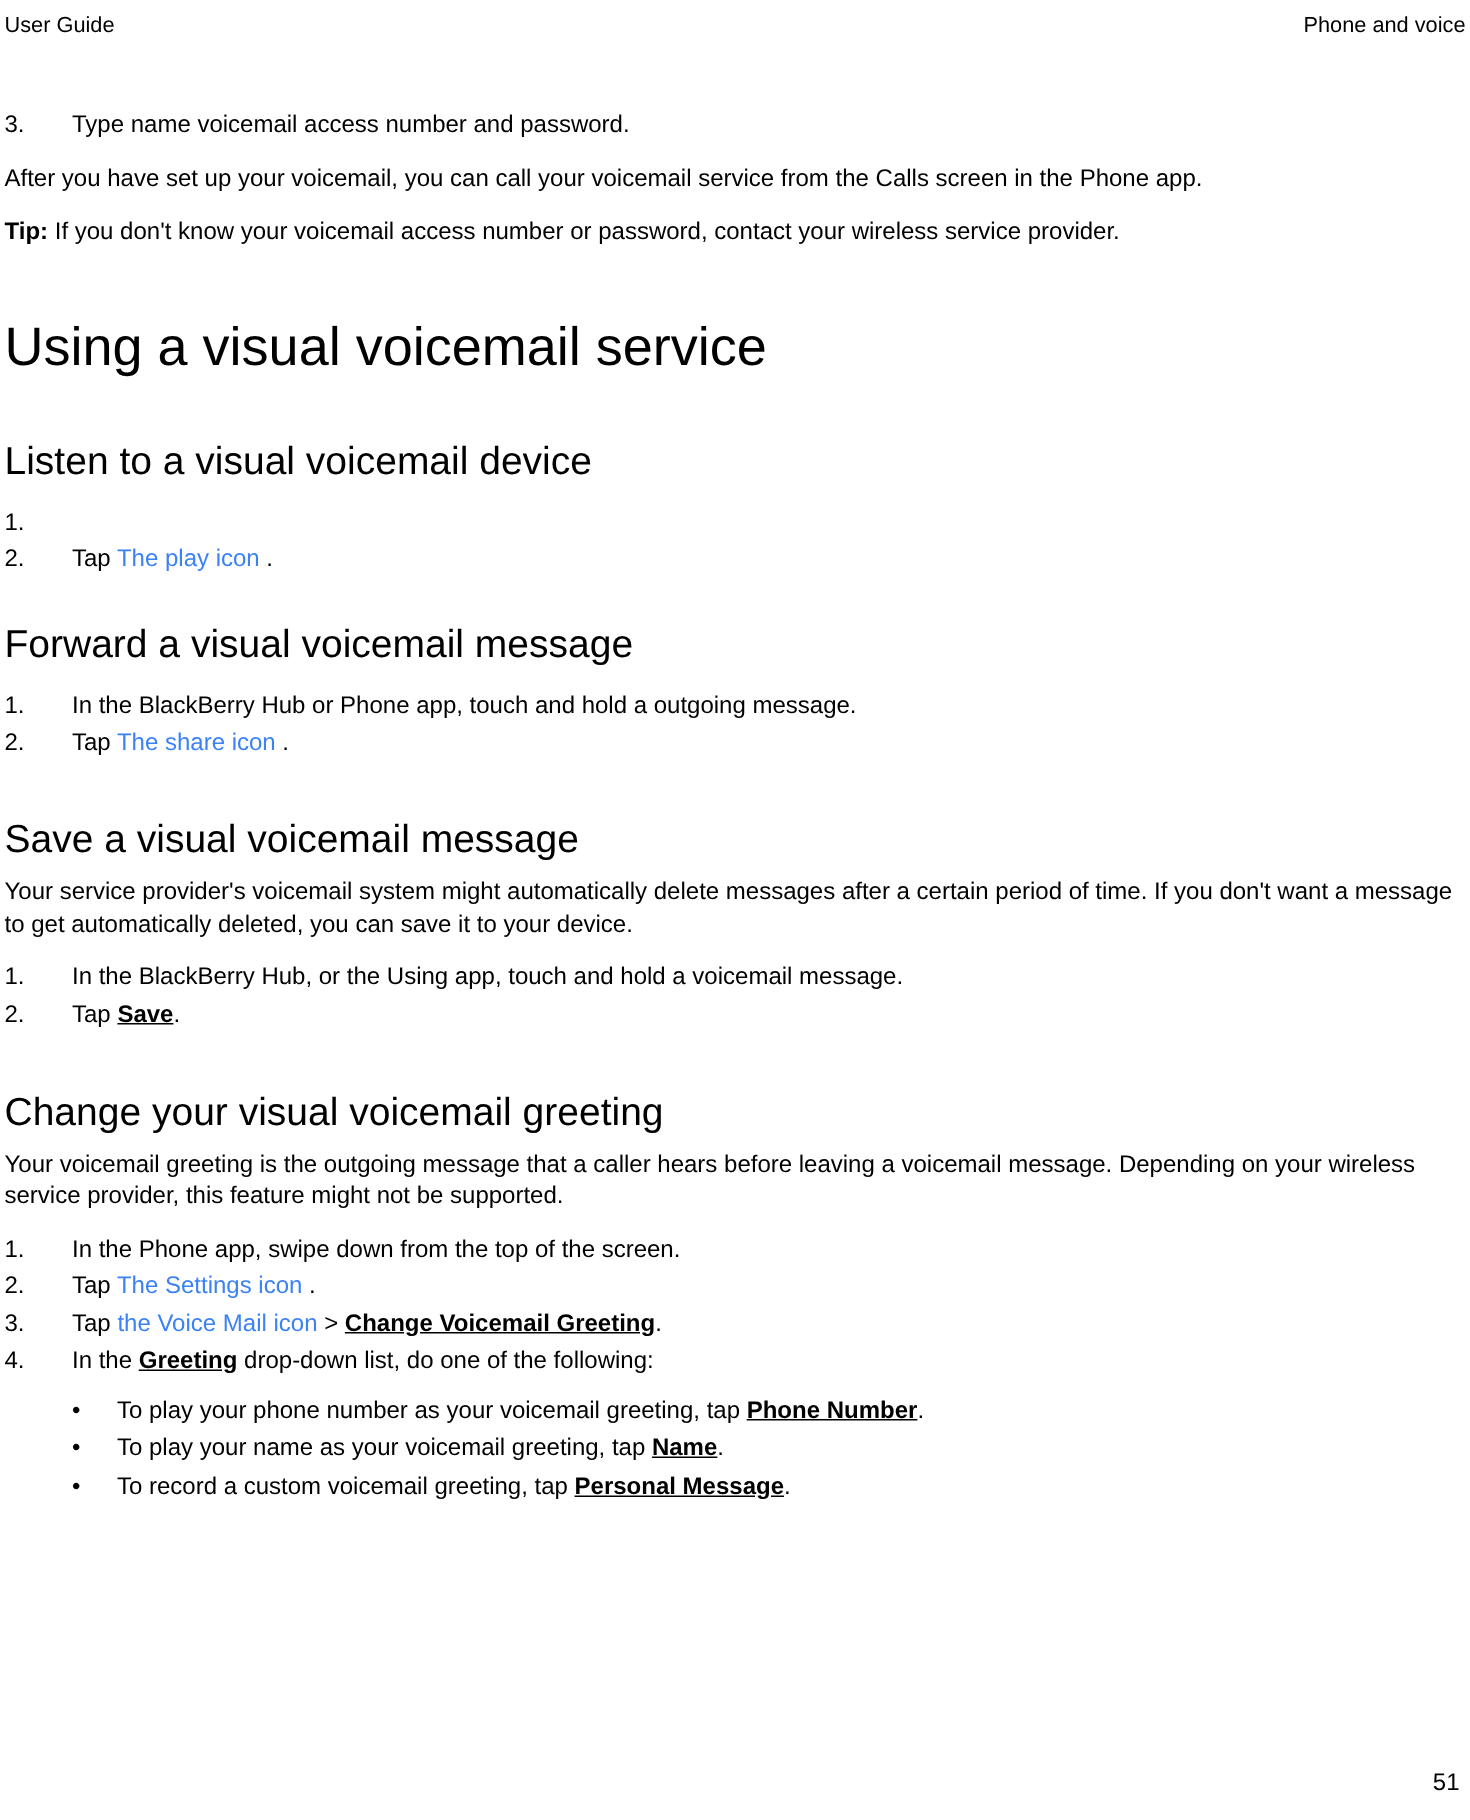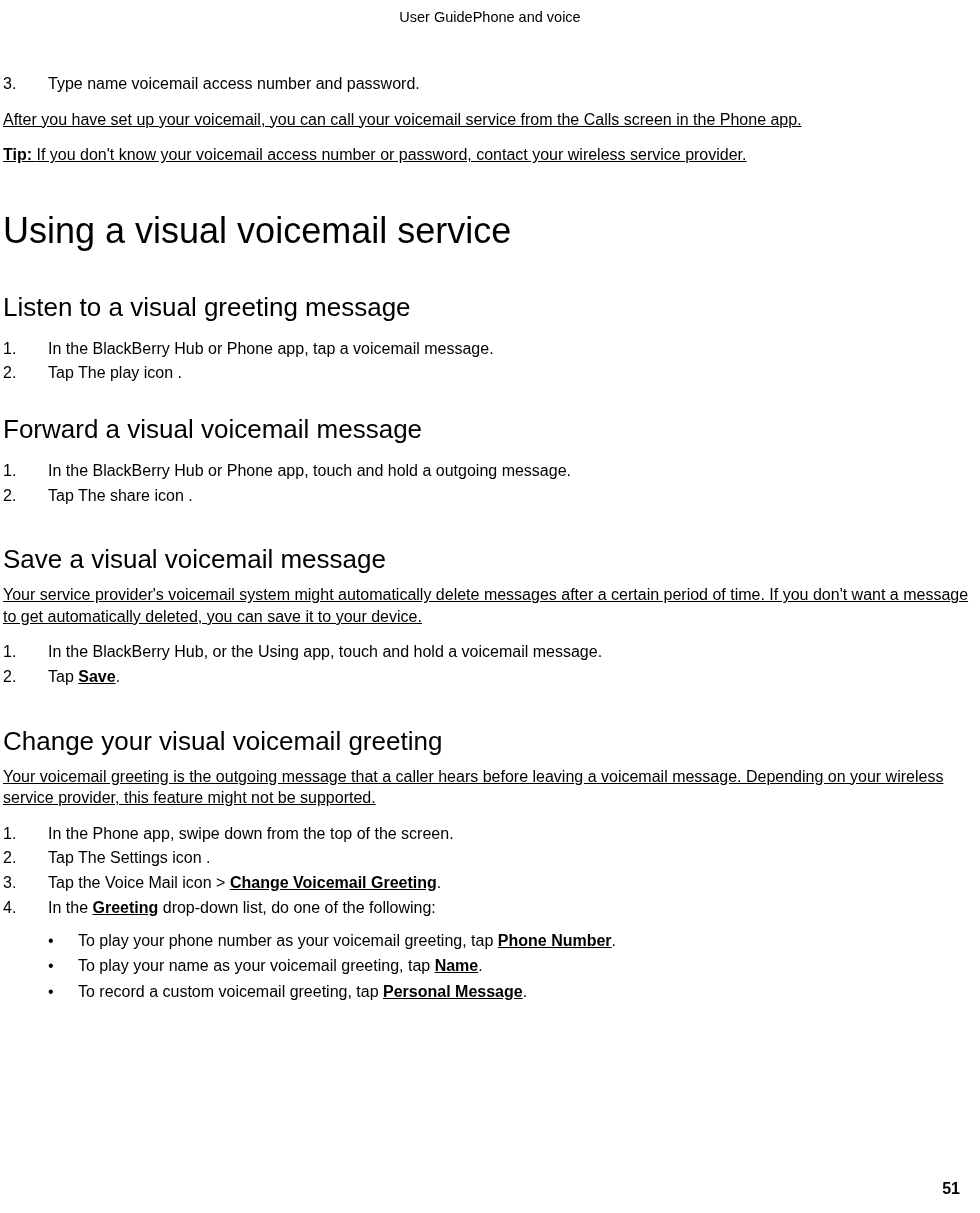--- a/index.html
+++ b/index.html
@@ -7,21 +7,21 @@
       font-family: Arial, Helvetica, sans-serif;
       width: 980px;
       height: 1213px;
       background: #fff;
       color: #000;
       position: relative;
       padding: 9px 0 0 0;
     }
     .header {
       display: flex;
-      justify-content: center;
+      justify-content: space-between;
       font-size: 14.5px;
       padding: 0 3px 0 3px;
       margin-bottom: 48px;
     }
     .content { padding: 0 3px 0 3px; }
     ol.num-list {
       list-style: none;
       padding-left: 0;
     }
     ol.num-list li {
@@ -32,58 +32,56 @@
     }
     ol.num-list li .marker {
       width: 45px;
       flex-shrink: 0;
     }
     .para {
       font-size: 16px;
       line-height: 1.35;
       margin-top: 14px;
       margin-bottom: 14px;
-      text-decoration: underline;
     }
     .tip-label { font-weight: 700; }
     h1 {
       font-size: 36px;
       font-weight: 400;
       margin-top: 44px;
       margin-bottom: 40px;
     }
     h2 {
       font-size: 26px;
       font-weight: 400;
       margin-top: 30px;
       margin-bottom: 15px;
     }
-    .ref-icon { color: #000000; }
+    .ref-icon { color: #3b82f6; }
     .bold { font-weight: 700; text-decoration: underline; }
     ul.bullet-list {
       list-style: none;
       padding-left: 45px;
       margin-top: 12px;
     }
     ul.bullet-list li {
       display: flex;
       font-size: 16px;
       line-height: 1.4;
       margin-bottom: 3px;
     }
     ul.bullet-list li .bullet {
       width: 30px;
       flex-shrink: 0;
     }
     .page-number {
       position: absolute;
       bottom: 15px;
-      right: 20px;
+      right: 7px;
       font-size: 16px;
-      font-weight: bold;
     }
   </style>
 </head>
 <body>
 
 <div class="header">
   <span>User Guide</span>
   <span>Phone and voice</span>
 </div>
 
@@ -97,25 +95,24 @@
   </ol>
 
   <p class="para">After you have set up your voicemail, you can call your voicemail service from the Calls screen in the Phone app.</p>
 
   <p class="para" style="margin-top:9px;">
     <span class="tip-label">Tip: </span><span>If you don't know your voicemail access number or password, contact your wireless service provider.</span>
   </p>
 
   <h1>Using a visual voicemail service</h1>
 
-  <h2>Listen to a visual greeting message</h2>
+  <h2>Listen to a visual voicemail device</h2>
   <ol class="num-list">
     <li>
       <span class="marker">1.</span>
-      <span>In the BlackBerry Hub or Phone app, tap a voicemail message.</span>
     </li>
     <li>
       <span class="marker">2.</span>
       <span>
         <span>Tap </span><span class="ref-icon"> The play icon </span><span>.</span>
       </span>
     </li>
   </ol>
 
   <h2 style="">Forward a visual voicemail message</h2>

